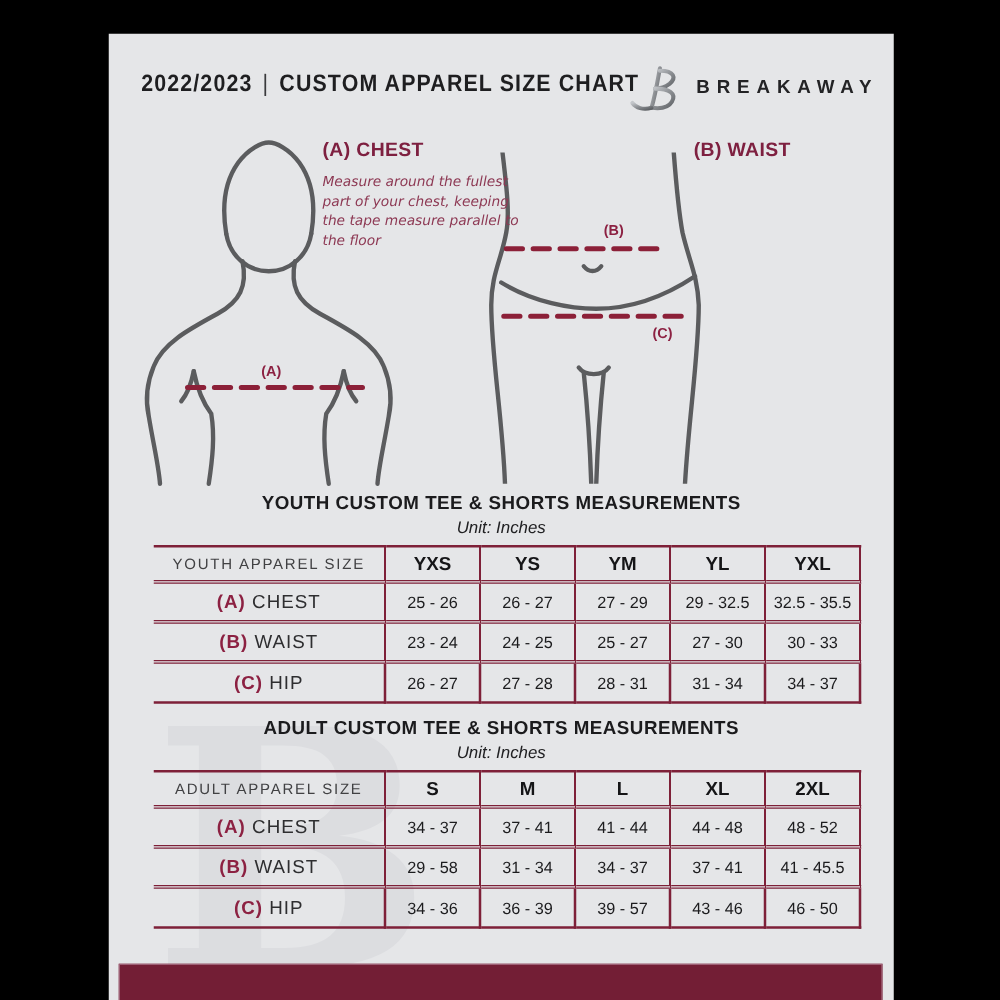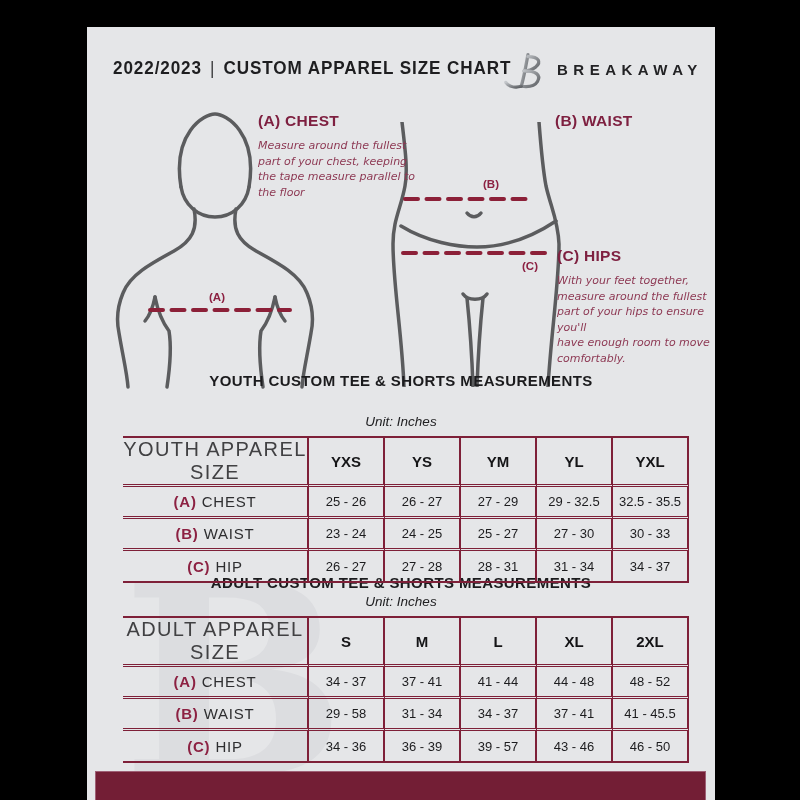--- a/index.html
+++ b/index.html
@@ -69,40 +69,40 @@
 
   
   .section-title{
     position:absolute;left:0;width:628px;text-align:center;
     font-size:15px;font-weight:bold;letter-spacing:.4px;color:#1b1b1d;
   }
   .section-unit{
     position:absolute;left:0;width:628px;text-align:center;
     font-style:italic;font-size:13.5px;color:#212123;
   }
-  .yt-title{top:345px;} .yt-unit{top:387px;}
+  .yt-title{top:367px;} .yt-unit{top:387px;}
   .at-title{top:547px;} .at-unit{top:567px;}
 
   
   table.sizes{
     position:absolute;left:36px;width:566px;
     border-collapse:separate;border-spacing:0;table-layout:fixed;
     z-index:1;background:transparent;
   }
   .yt-table{top:409px;} .at-table{top:589px;}
   table.sizes th,table.sizes td{
     border-right:2px solid var(--border);
     border-bottom:3px double var(--border);
     text-align:center;vertical-align:middle;
     height:32px;padding:0;
   }
   table.sizes thead th{border-top:2px solid var(--border);height:31px;}
   table.sizes tr:last-child td{border-bottom:2px solid var(--border);text-align:center;}
   th.label-head{
-    font-weight:normal;font-size:20px;color:#414143;letter-spacing:1.4px;
+    font-weight:normal;font-size:12px;color:#414143;letter-spacing:1.4px;
     text-align:left;padding-left:12px;
   }
   th.size-head{font-size:15px;font-weight:bold;color:#151517;}
   td.row-label{text-align:left;padding-left:12px;font-size:15px;color:#2e2e30;letter-spacing:.8px;}
   td.row-label b{color:var(--label-maroon);margin-right:5px;}
   td.val{font-size:13px;color:#1c1c1e;}
 
   
   .watermark{
     position:absolute;left:35px;top:522px;z-index:0;
@@ -172,25 +172,20 @@
     <text x="143" y="148" text-anchor="middle">(C)</text>
   </svg>
 
   <div class="instr instr-a">
     <h3>(A) CHEST</h3>
     <p>Measure around the fullest part of your chest, keeping the tape measure parallel to the floor</p>
   </div>
   <div class="instr instr-b">
     <h3>(B) WAIST</h3>
   </div>
-  <div class="instr instr-c">
-    <h3>(C) HIPS</h3>
-    <p>With your feet together, measure around the fullest part of your hips to ensure you'll
-have enough room to move comfortably.</p>
-  </div>
 
   <div class="watermark">B</div>
 
   <div class="section-title yt-title">YOUTH CUSTOM TEE &amp; SHORTS MEASUREMENTS</div>
   <div class="section-unit yt-unit">Unit: Inches</div>
 
   <table class="sizes yt-table">
     <colgroup>
         <col style="width:186px">
         <col style="width:76px">

